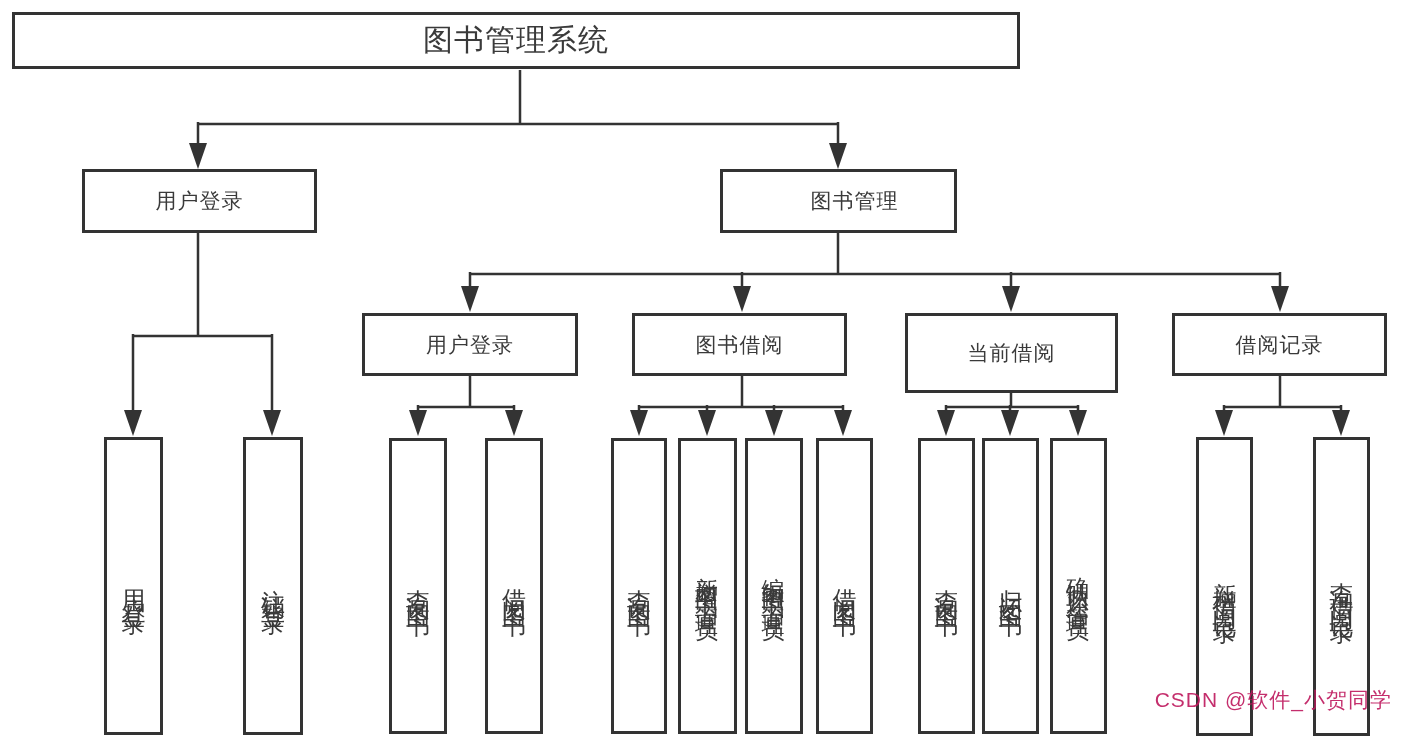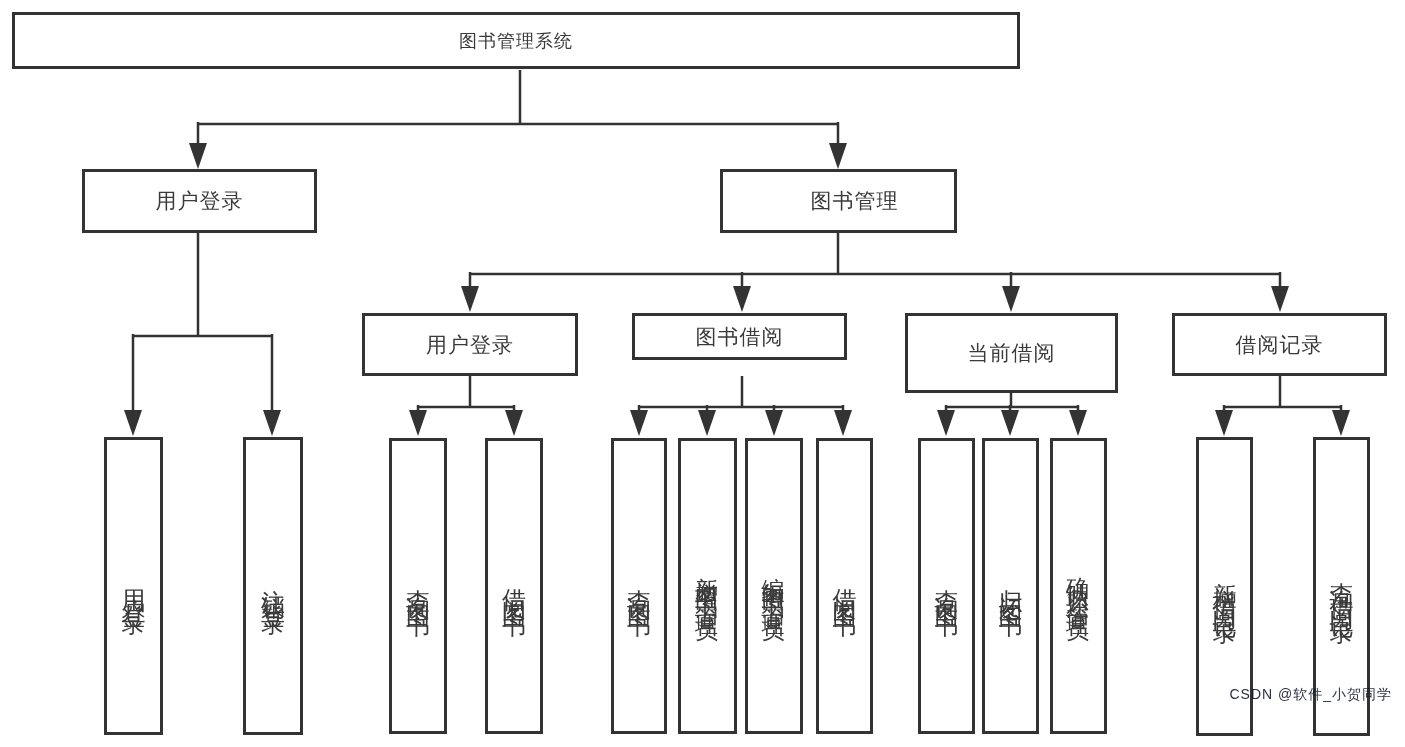--- a/index.html
+++ b/index.html
@@ -28,37 +28,37 @@
     position: absolute;
     box-sizing: border-box;
     background: #ffffff;
     border: 3px solid #333333;
     display: flex;
     align-items: center;
     justify-content: center;
     text-align: center;
     white-space: nowrap;
   }
-  .node.root   { font-size: 18px; letter-spacing: 1px; }
+  .node.root   { font-size: 30px; letter-spacing: 1px; }
   .node.branch { font-size: 21px; letter-spacing: 1px; }
   .node.leaf {
     writing-mode: vertical-rl;
     text-orientation: mixed;
     font-size: 24px;
     letter-spacing: 8px;
     white-space: nowrap;
   }
   .node.leaf.long { font-size: 23px; letter-spacing: 6px; }
   .watermark {
     position: absolute;
     right: 13px;
     top: 686px;
-    font-size: 14px;
+    font-size: 21px;
     letter-spacing: 1px;
-    color: #0f172a;
+    color: #be185d;
     opacity: 0.9;
     z-index: 5;
     white-space: nowrap;
   }
 </style>
 </head>
 <body>
 
 <div class="stage">
 
@@ -108,21 +108,21 @@
       <polygon points="1332,410 1350,410 1341,436"></polygon>
     </g>
   </svg>
 
   <div class="node root" style="left:12px; top:12px; width:1008px; height:57px;">图书管理系统</div>
 
   <div class="node branch" style="left:82px; top:169px; width:235px; height:64px;">用户登录</div>
   <div class="node branch" style="left:720px; top:169px; width:237px; height:64px;padding-left:32px;">图书管理</div>
 
   <div class="node branch" style="left:362px; top:313px; width:216px; height:63px;">用户登录</div>
-  <div class="node branch" style="left:632px; top:313px; width:215px; height:47px;">图书借阅</div>
+  <div class="node branch" style="left:632px; top:313px; width:215px; height:63px;">图书借阅</div>
   <div class="node branch" style="left:905px; top:313px; width:213px; height:80px;">当前借阅</div>
   <div class="node branch" style="left:1172px; top:313px; width:215px; height:63px;">借阅记录</div>
 
   <div class="node leaf" style="left:104px; top:437px; width:59px; height:298px;">用户登录</div>
   <div class="node leaf" style="left:243px; top:437px; width:60px; height:298px;">注销登录</div>
 
   <div class="node leaf" style="left:389px; top:438px; width:58px; height:296px;">查询图书</div>
   <div class="node leaf" style="left:485px; top:438px; width:58px; height:296px;">借阅图书</div>
 
   <div class="node leaf" style="left:611px; top:438px; width:56px; height:296px;">查询图书</div>

